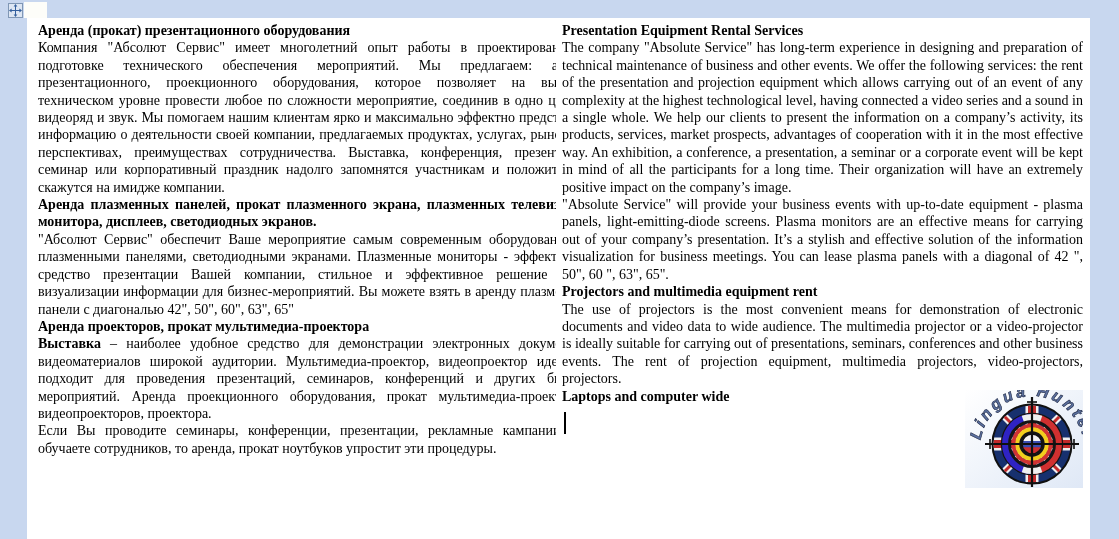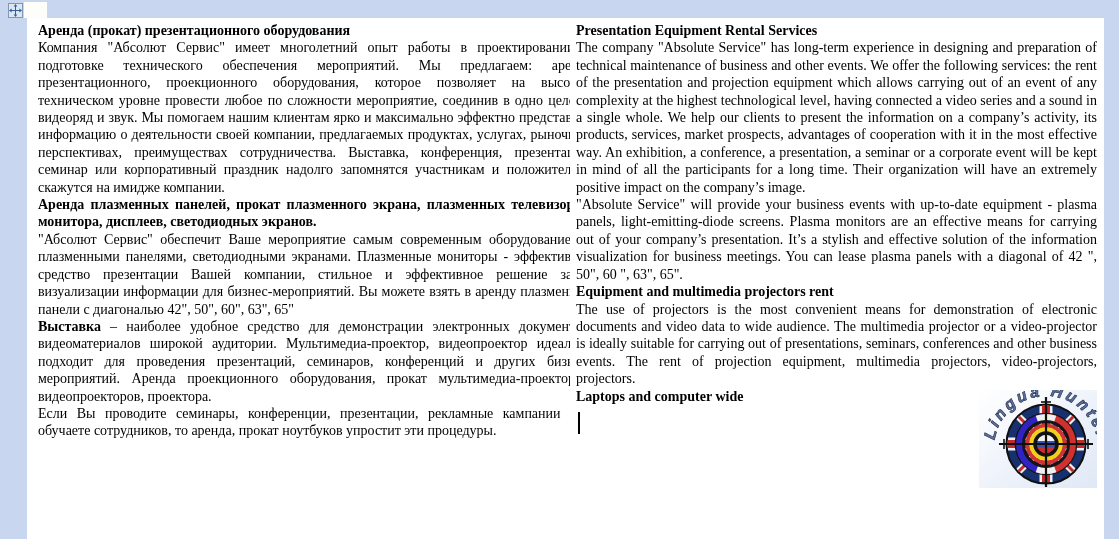--- a/index.html
+++ b/index.html
@@ -6,21 +6,21 @@
   .screen{
     position:relative;width:1119px;height:539px;overflow:hidden;
     background:#c8d7ef;color:#000;
     font-family:"Liberation Serif","DejaVu Serif",serif;
   }
   .cell{
     position:absolute;top:18px;bottom:0;background:#ffffff;
     box-sizing:border-box;
   }
   .cell.left{left:27px;width:574px;padding:4px 9px 0 11px;}
-  .cell.right{left:570px;width:534px;padding:4px 7px 0 6px;}
+  .cell.right{left:556px;width:534px;padding:4px 7px 0 6px;}
   .h{font-weight:bold;font-size:14px;line-height:17.4px;text-align:justify;margin:0;}
   .p{font-size:14px;line-height:17.4px;text-align:justify;margin:0;}
   .corner-patch{position:absolute;left:24px;top:2px;width:23px;height:16px;background:#fdfdf9;}
   .table-handle{
     position:absolute;left:8px;top:3px;width:15px;height:15px;cursor:move;
   }
   .logo-float{
     float:right;width:118px;height:98px;margin:2px 0 2px 10px;
     position:relative;
   }
@@ -51,29 +51,30 @@
         <polygon points="14,7.5 11.4,5.6 11.4,9.4"></polygon>
       </g>
     </svg>
   </div>
 
   <div class="cell left">
     <div class="h">Аренда (прокат) презентационного оборудования</div>
     <div class="p">Компания "Абсолют Сервис" имеет многолетний опыт работы в проектировании и подготовке технического обеспечения мероприятий. Мы предлагаем: аренда презентационного, проекционного оборудования, которое позволяет на высоком техническом уровне провести любое по сложности мероприятие, соединив в одно целое - видеоряд и звук. Мы помогаем нашим клиентам ярко и максимально эффектно представить информацию о деятельности своей компании, предлагаемых продуктах, услугах, рыночных перспективах, преимуществах сотрудничества. Выставка, конференция, презентация, семинар или корпоративный праздник надолго запомнятся участникам и положительно скажутся на имидже компании.</div>
     <div class="h">Аренда плазменных панелей, прокат плазменного экрана, плазменных телевизоров, монитора, дисплеев, светодиодных экранов.</div>
     <div class="p">"Абсолют Сервис" обеспечит Ваше мероприятие самым современным оборудованием - плазменными панелями, светодиодными экранами. Плазменные мониторы - эффективное средство презентации Вашей компании, стильное и эффективное решение задач визуализации информации для бизнес-мероприятий. Вы можете взять в аренду плазменные панели с диагональю 42", 50", 60", 63", 65"</div>
+    <div class="h">Аренда проекторов, прокат мультимедиа-проектора</div>
     <div class="p"><b>Выставка</b><span> – наиболее удобное средство для демонстрации электронных документов, видеоматериалов широкой аудитории. Мультимедиа-проектор, видеопроектор идеально подходит для проведения презентаций, семинаров, конференций и других бизнес-мероприятий. Аренда проекционного оборудования, прокат мультимедиа-проекторов, видеопроекторов, проектора.</span></div>
     <div class="p">Если Вы проводите семинары, конференции, презентации, рекламные кампании или обучаете сотрудников, то аренда, прокат ноутбуков упростит эти процедуры.</div>
   </div>
 
   <div class="cell right">
     <div class="h">Presentation Equipment Rental Services</div>
     <div class="p">The company "Absolute Service" has long-term experience in designing and preparation of technical maintenance of business and other events. We offer the following services: the rent of the presentation and projection equipment which allows carrying out of an event of any complexity at the highest technological level, having connected a video series and a sound in a single whole. We help our clients to present the information on a company’s activity, its products, services, market prospects, advantages of cooperation with it in the most effective way. An exhibition, a conference, a presentation, a seminar or a corporate event will be kept in mind of all the participants for a long time. Their organization will have an extremely positive impact on the company’s image.</div>
     <div class="p">"Absolute Service" will provide your business events with up-to-date equipment - plasma panels, light-emitting-diode screens. Plasma monitors are an effective means for carrying out of your company’s presentation. It’s a stylish and effective solution of the information visualization for business meetings. You can lease plasma panels with a diagonal of 42 ", 50", 60 ", 63", 65".</div>
-    <div class="h">Equipment and multimedia projectors rent</div>
+    <div class="h">Projectors and multimedia equipment rent</div>
     <div class="p">The use of projectors is the most convenient means for demonstration of electronic documents and video data to wide audience. The multimedia projector or a video-projector is ideally suitable for carrying out of presentations, seminars, conferences and other business events. The rent of projection equipment, multimedia projectors, video-projectors, projectors.</div>
 
     <div class="logo-float">
       <svg width="118" height="98" viewBox="0 0 118 98">
         <defs>
           <linearGradient id="lgbg" x1="0" y1="0" x2="1" y2="1">
             <stop offset="0" stop-color="#ffffff"></stop>
             <stop offset="1" stop-color="#dfe8f6"></stop>
           </linearGradient>
           <clipPath id="ukclip">

